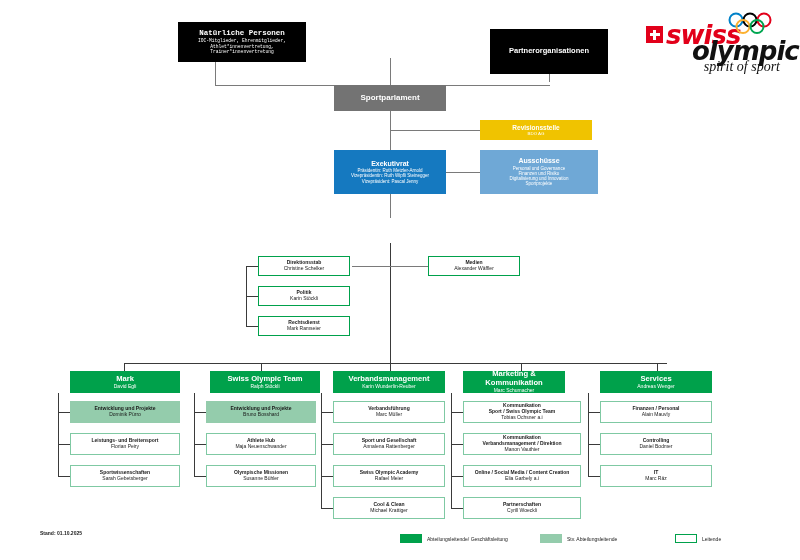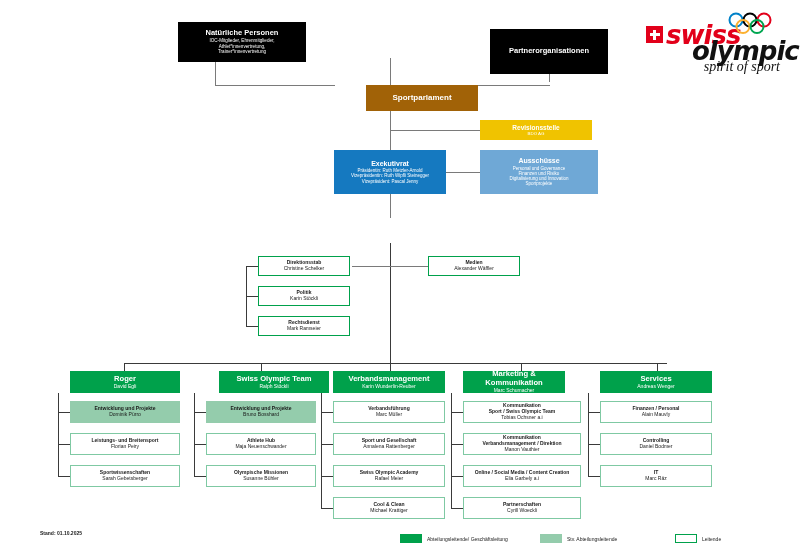--- a/index.html
+++ b/index.html
@@ -27,21 +27,21 @@
     padding:2px 3px;
   }
   .box .t{font-weight:bold;}
   .box .s{font-weight:normal;}
 
   
   .black{background:#000000;color:#ffffff;}
   .black .t{font-size:7.5px;}
   .black .s{font-size:4.6px;}
 
-  .red{background:#a16207;color:#ffffff;margin-left:32px;}
+  .red{background:#737373;color:#ffffff;}
   .red .t{font-size:8px;}
 
   .yellow{background:#f0c300;color:#ffffff;}
   .yellow .t{font-size:6.5px;}
   .yellow .s{font-size:4.4px;}
 
   .blue{background:#1579c0;color:#ffffff;}
   .blue .t{font-size:7px;}
   .blue .s{font-size:4.5px;}
 
@@ -151,21 +151,21 @@
   <div class="ln h dk" style="left:246px;top:296px;width:12px;"></div>
   <div class="ln h dk" style="left:246px;top:326px;width:12px;"></div>
 
   <div class="ln h dk" style="left:124px;top:363px;width:543px;"></div>
   <div class="ln v dk" style="left:124px;top:363px;height:8px;"></div>
   <div class="ln v dk" style="left:261px;top:363px;height:8px;"></div>
   <div class="ln v dk" style="left:390px;top:363px;height:8px;"></div>
   <div class="ln v dk" style="left:521px;top:363px;height:8px;"></div>
   <div class="ln v dk" style="left:657px;top:363px;height:8px;"></div>
 
-  <div class="box black" style="left:178px;top:22px;width:128px;height:40px;">
+  <div class="box black" style="left:178px;top:22px;width:128px;height:40px;font-family:Liberation Mono, monospace;">
     <div class="t">Natürliche Personen</div>
     <div class="s ml">IOC-Mitglieder, Ehrenmitglieder,<br>Athlet*innenvertretung,<br>Trainer*innenvertretung</div>
   </div>
 
 
   <div class="box black" style="left:490px;top:29px;width:118px;height:45px;">
     <div class="t">Partnerorganisationen</div>
   </div>
 
   <div class="box red" style="left:334px;top:85px;width:112px;height:26px;">
@@ -200,40 +200,40 @@
     <div class="t">Rechtsdienst</div>
     <div class="s">Mark Ramseier</div>
   </div>
   <div class="box white" style="left:428px;top:256px;width:92px;height:20px;">
     <div class="t">Medien</div>
     <div class="s">Alexander Wäffler</div>
   </div>
 
   <div id="departments">
       <div class="box green" style="left: 70px; top: 371px; width: 110px; height: 22px;">
-        <div class="t">Roger</div>
+        <div class="t">Mark</div>
         <div class="s">David Egli</div>
       </div>
       <div class="ln v dk" style="left: 58px; top: 393px; height: 83px;"></div>
       <div class="ln h dk" style="left: 58px; top: 412px; width: 12px;"></div>
       <div class="box greenlight" style="left: 70px; top: 401px; width: 110px; height: 22px;">
         <div class="t ml">Entwicklung und Projekte</div>
         <div class="s">Dominik Pürro</div>
       </div>
       <div class="ln h dk" style="left: 58px; top: 444px; width: 12px;"></div>
       <div class="box whitethin" style="left: 70px; top: 433px; width: 110px; height: 22px;">
         <div class="t ml">Leistungs- und Breitensport</div>
         <div class="s">Florian Peiry</div>
       </div>
       <div class="ln h dk" style="left: 58px; top: 476px; width: 12px;"></div>
       <div class="box whitethin" style="left: 70px; top: 465px; width: 110px; height: 22px;">
         <div class="t ml">Sportwissenschaften</div>
         <div class="s">Sarah Gebetsberger</div>
       </div>
-      <div class="box green" style="left: 219px; top: 371px; width: 110px; height: 22px;">
+      <div class="box green" style="left: 210px; top: 371px; width: 110px; height: 22px;">
         <div class="t">Swiss Olympic Team</div>
         <div class="s">Ralph Stöckli</div>
       </div>
       <div class="ln v dk" style="left: 194px; top: 393px; height: 83px;"></div>
       <div class="ln h dk" style="left: 194px; top: 412px; width: 12px;"></div>
       <div class="box greenlight" style="left: 206px; top: 401px; width: 110px; height: 22px;">
         <div class="t ml">Entwicklung und Projekte</div>
         <div class="s">Bruno Bosshard</div>
       </div>
       <div class="ln h dk" style="left: 194px; top: 444px; width: 12px;"></div>

